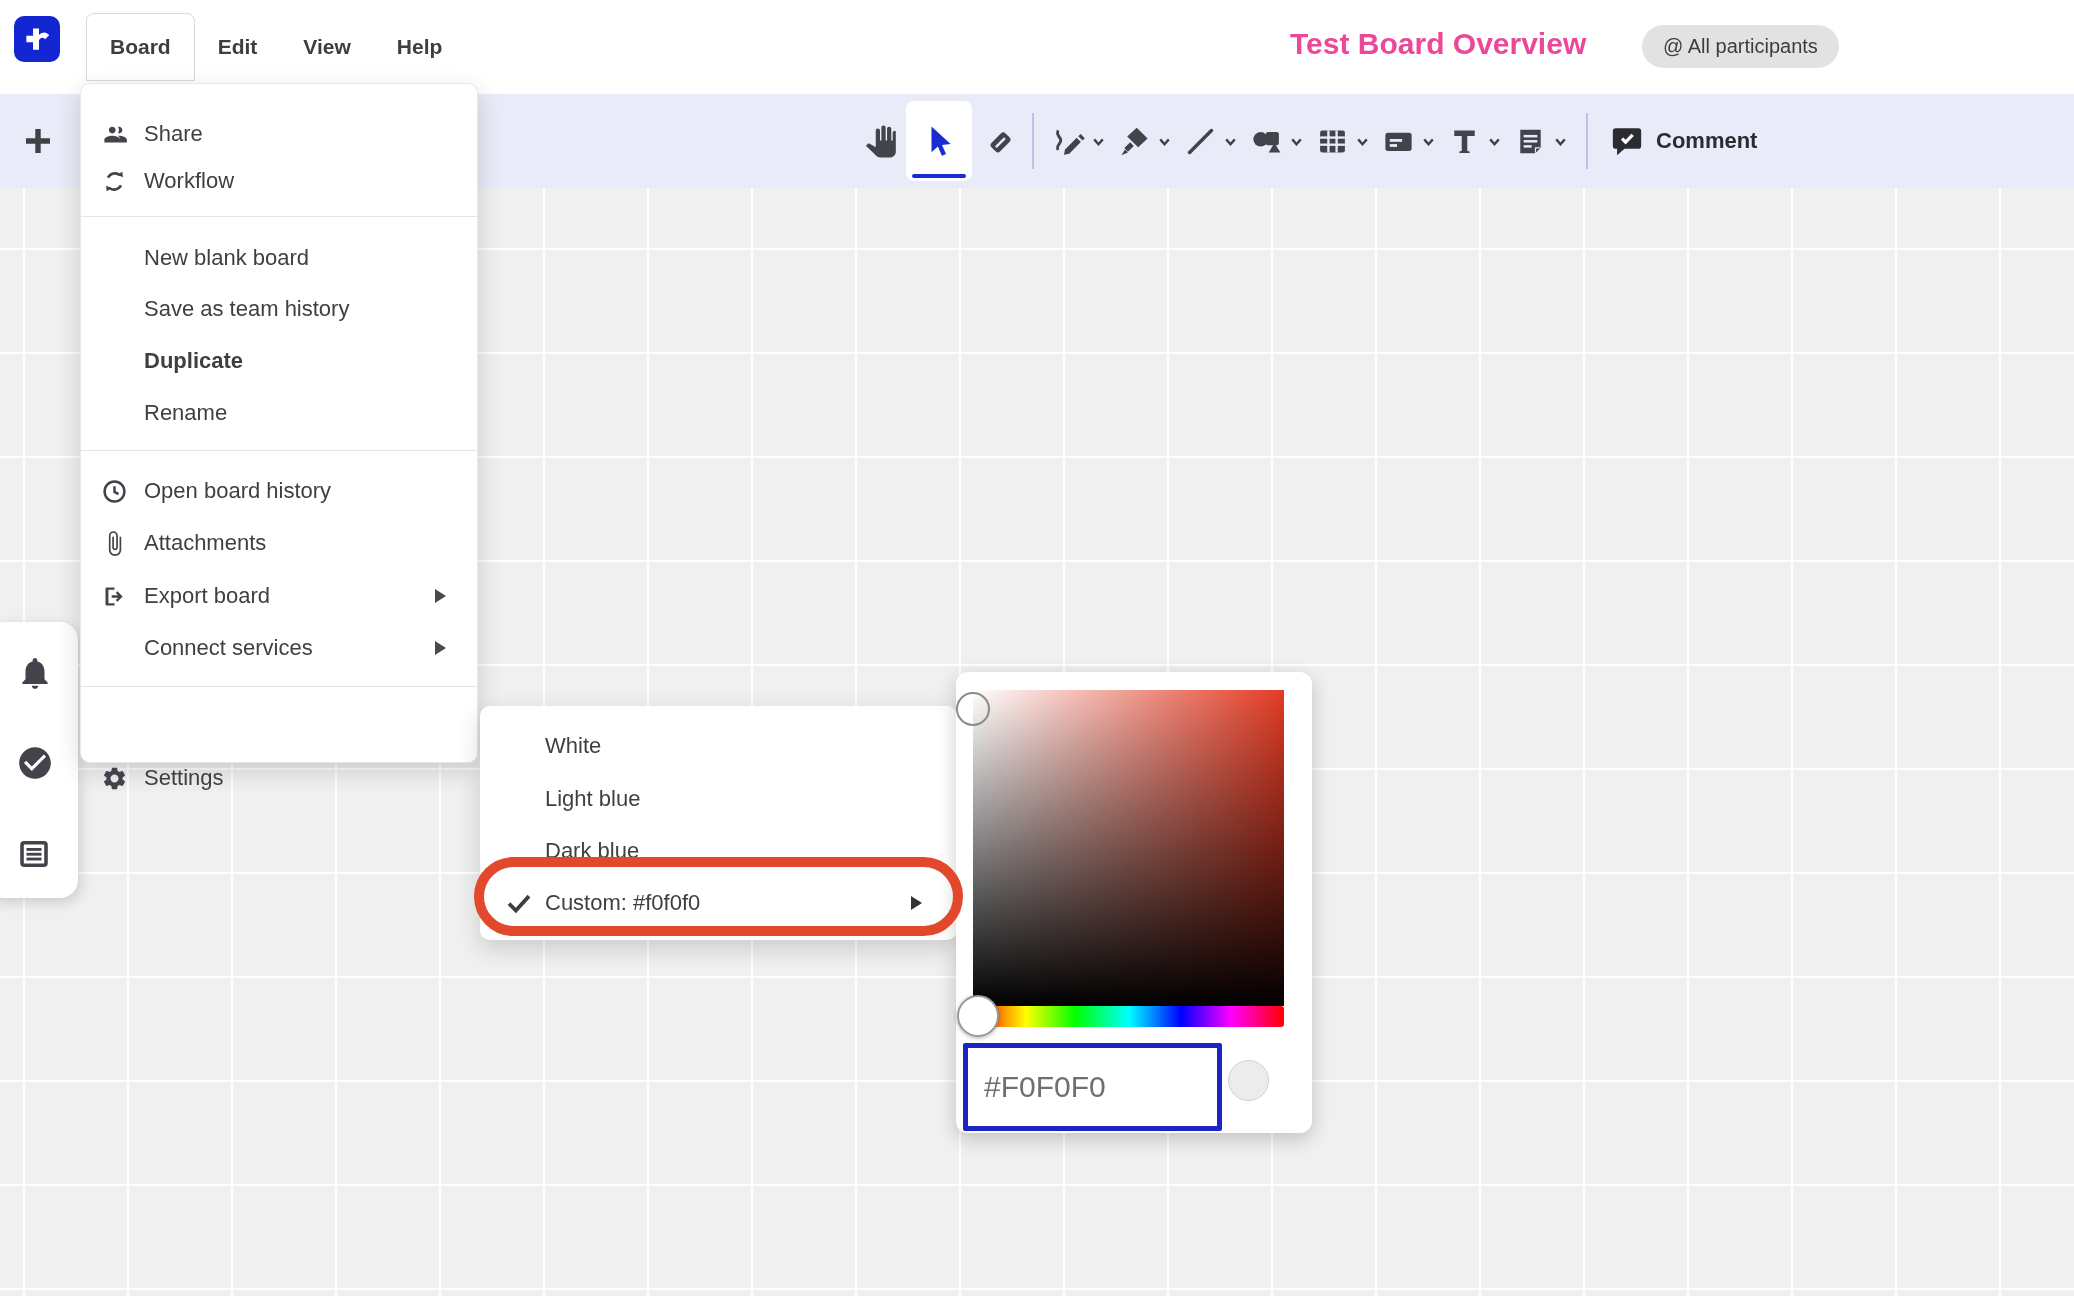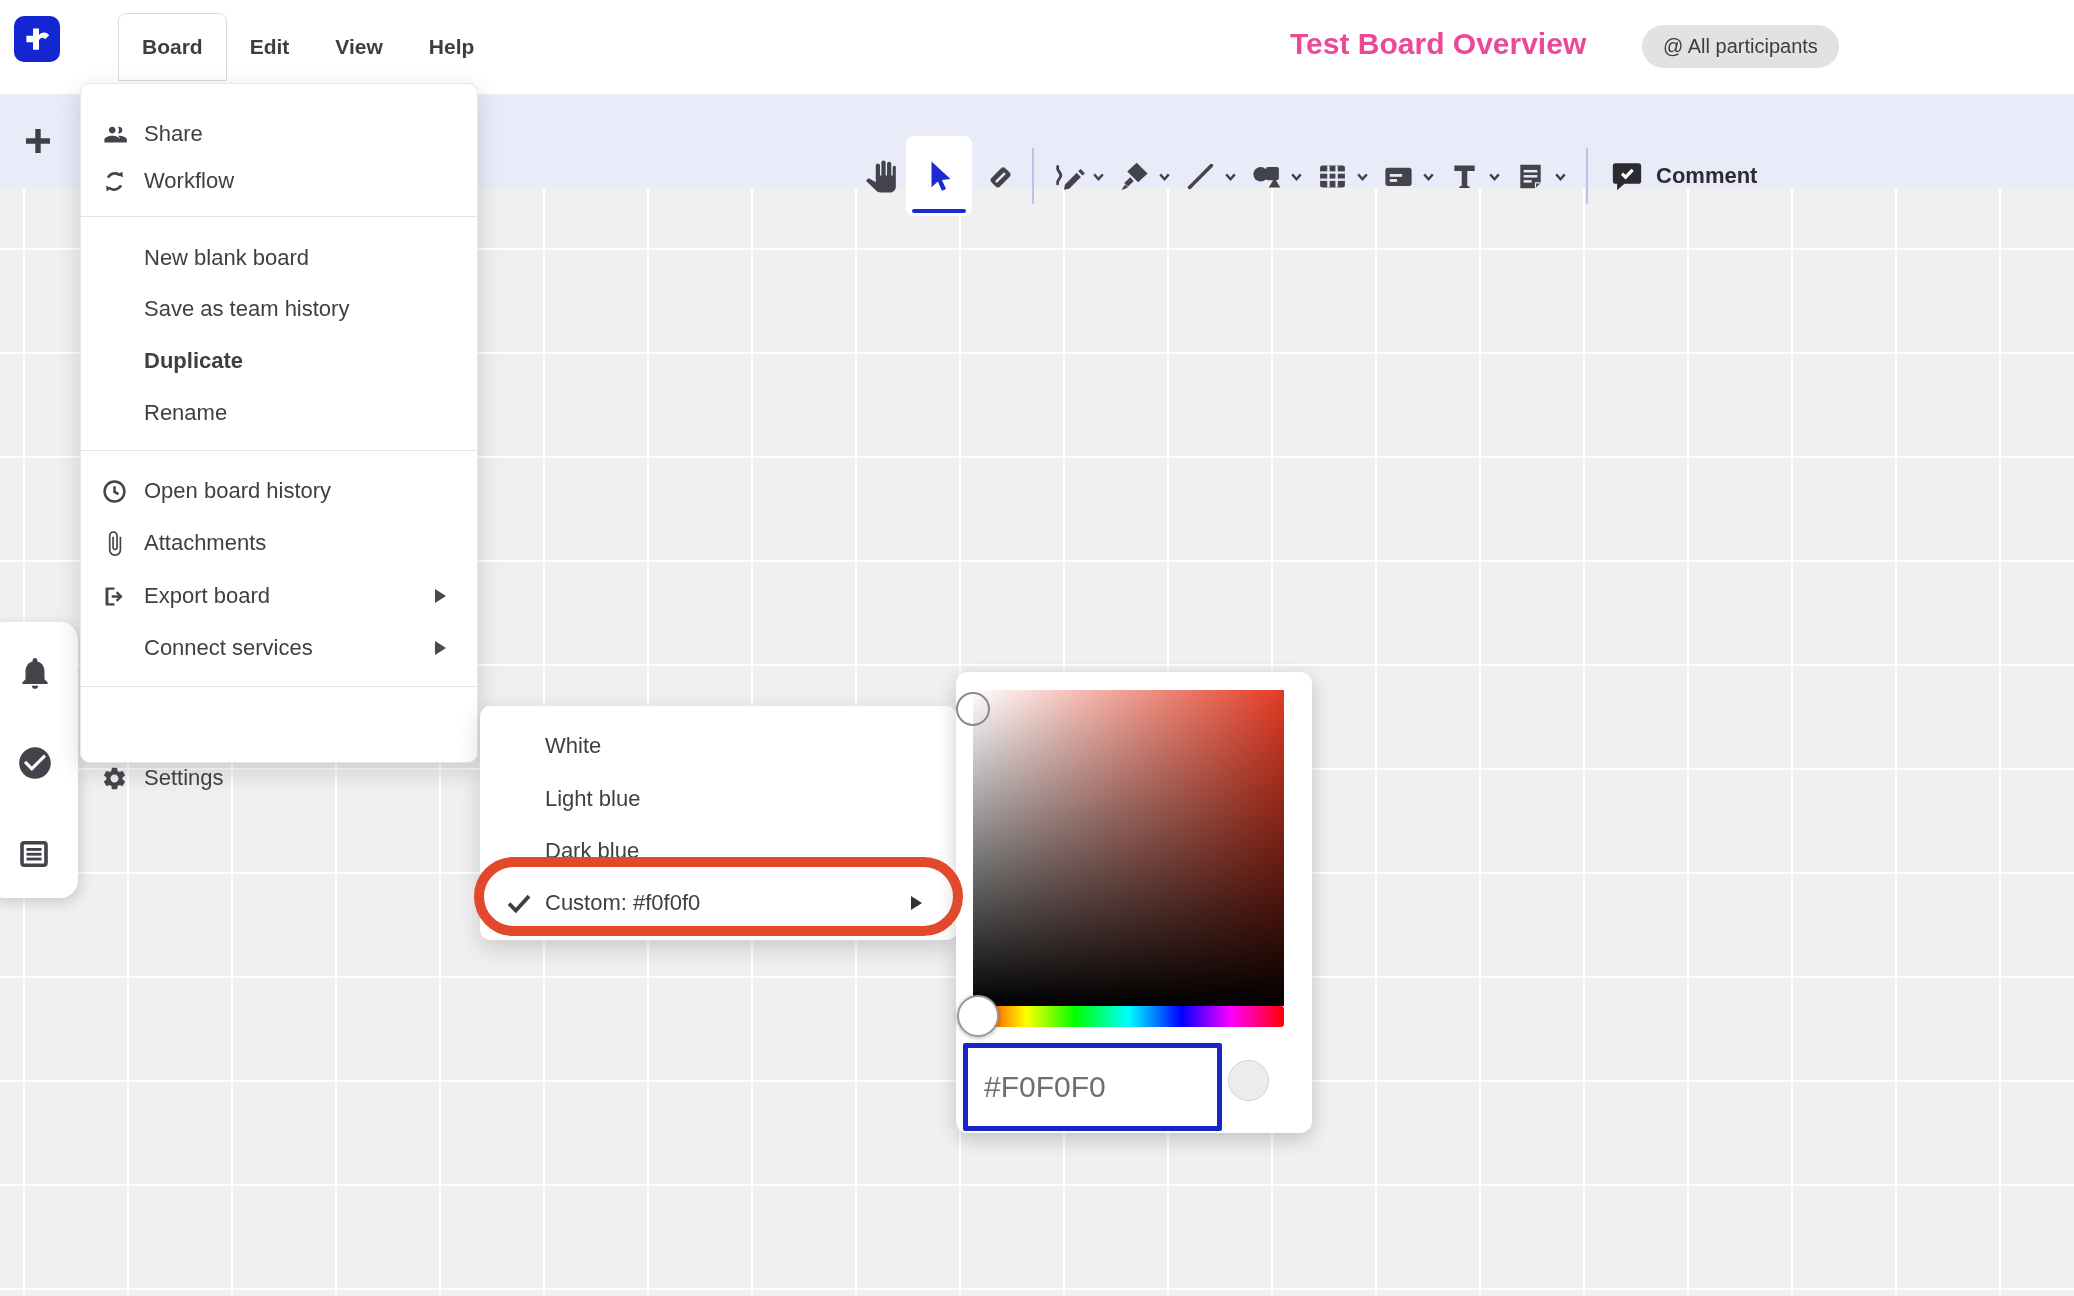--- a/index.html
+++ b/index.html
@@ -5,30 +5,30 @@
   html,body{margin:0;padding:0;}
   body{width:2074px;height:1296px;overflow:hidden;font-family:"Liberation Sans",sans-serif;}
   #app{position:relative;width:2074px;height:1296px;background-color:#f0f0f0;
     background-image:linear-gradient(to right,#ffffff 2px,transparent 2px),
                      linear-gradient(to bottom,#ffffff 2px,transparent 2px);
     background-size:104px 104px;background-position:23px 40px;}
   
   #header{position:absolute;left:0;top:0;width:2074px;height:94px;background:#ffffff;z-index:10;}
   #logo{position:absolute;left:14px;top:16px;width:46px;height:46px;background:#1326d2;border-radius:10px;
     display:flex;align-items:center;justify-content:center;}
-  #menubar{position:absolute;left:86px;top:13px;height:68px;display:flex;align-items:stretch;margin-left:32px;}
+  #menubar{position:absolute;left:86px;top:13px;height:68px;display:flex;align-items:stretch;}
   .menubar-item{display:flex;align-items:center;padding:0 23px;font-size:21px;font-weight:600;color:#3d3e40;}
   .menubar-item.open{background:#fff;border:1.5px solid #d9d9d9;border-radius:8px 8px 0 0;}
   #board-title{position:absolute;left:1290px;top:27px;font-size:30px;font-weight:700;color:#ec4899;}
   #participants-pill{position:absolute;left:1642px;top:25px;height:43px;line-height:43px;border-radius:22px;
     background:#e2e2e2;padding:0 21px;font-size:20px;color:#3d3d3d;}
   
   #toolbar{position:absolute;left:0;top:94px;width:2074px;height:94px;background:#e9ebf8;z-index:9;}
   #plus-btn{position:absolute;left:16px;top:25px;width:44px;height:44px;display:flex;align-items:center;justify-content:center;}
-  #tools{position:absolute;left:858px;top:0;height:94px;display:flex;align-items:center;margin-top:35px;}
+  #tools{position:absolute;left:858px;top:0;height:94px;display:flex;align-items:center;}
   .tool{width:44px;height:60px;display:flex;align-items:center;justify-content:center;}
   .tool svg{width:35px;height:35px;}
   .tool-group{display:flex;align-items:center;margin-right:6px;}
   .chev{width:15px;height:15px;margin-left:1px;}
   .vdiv{width:2px;height:56px;background:#bcc2e6;margin:0 12px;}
   #select-card{width:66px;height:80px;background:#ffffff;border-radius:8px;position:relative;
     display:flex;align-items:center;justify-content:center;margin:0 4px;}
   #select-card svg{width:36px;height:36px;}
   #select-underline{position:absolute;left:6px;bottom:3px;width:54px;height:4px;background:#1b2bd1;border-radius:2px;}
   #comment-group{display:flex;align-items:center;margin-left:10px;}

